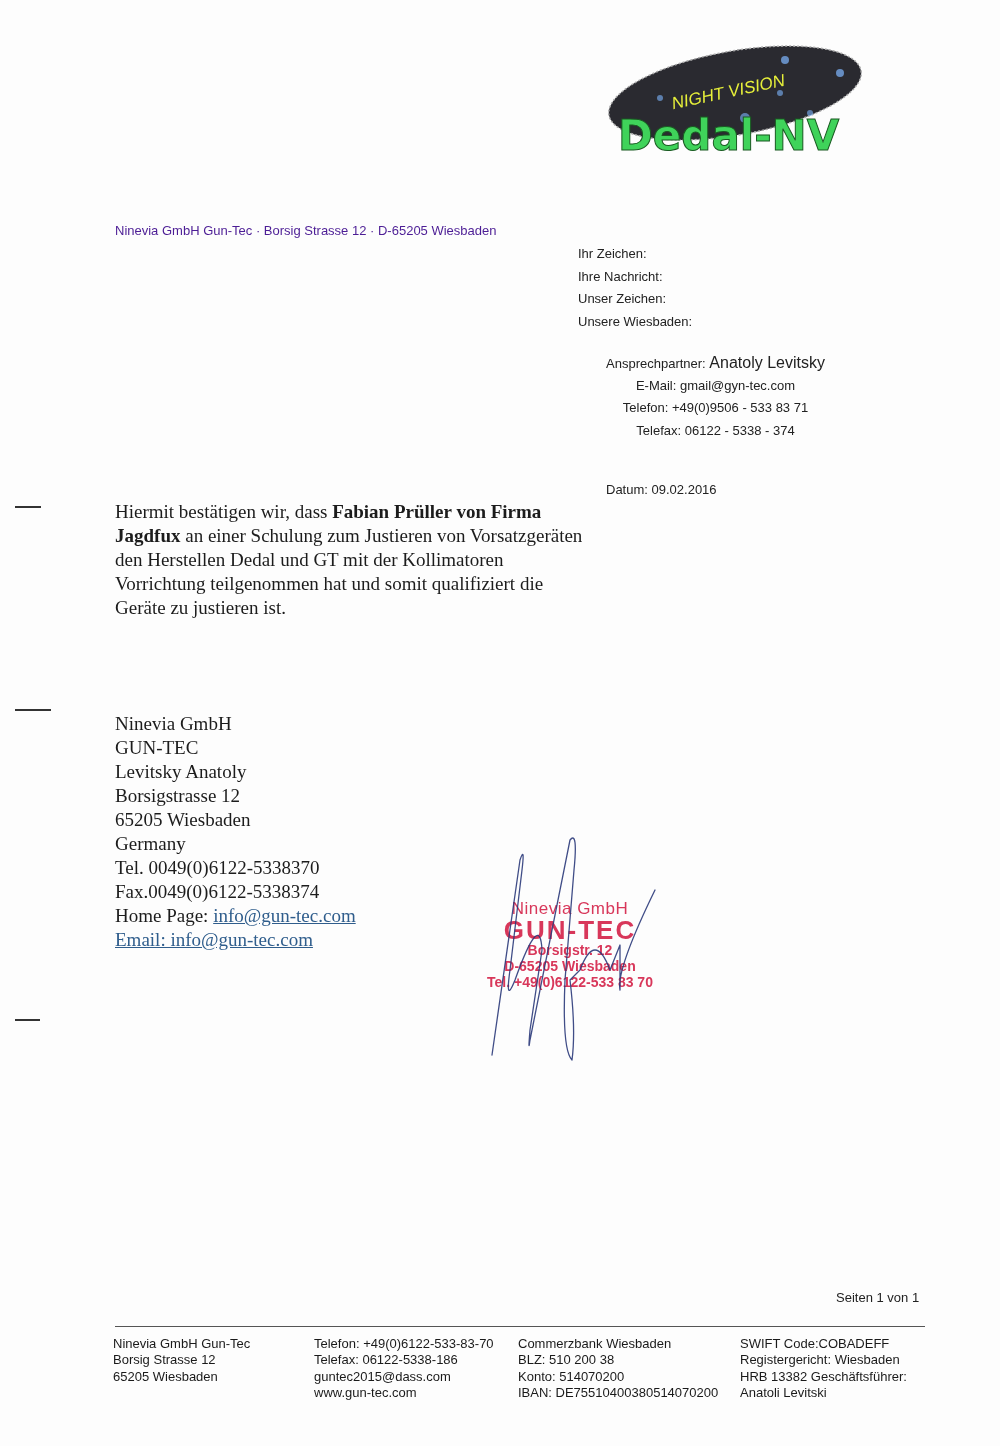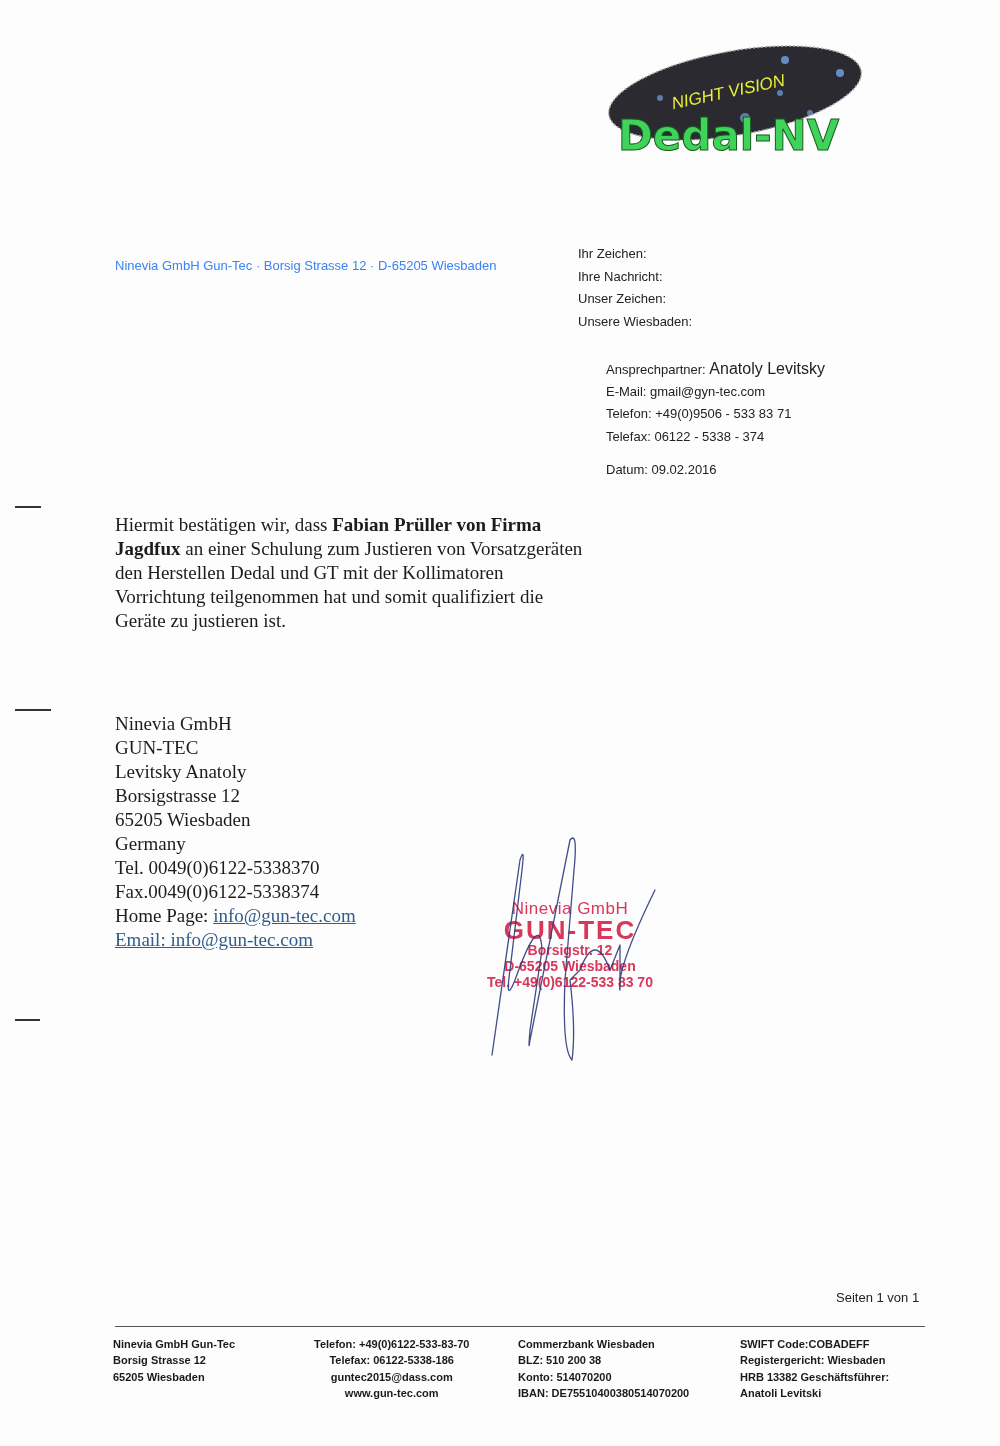--- a/index.html
+++ b/index.html
@@ -6,60 +6,60 @@
     html, body { width: 1000px; height: 1446px; background: #fdfdfd; overflow: hidden; }
     body { position: relative; font-family: "Liberation Sans", sans-serif; color: #1a1a1a; }
 
     .abs { position: absolute; }
 
     
     .logo { left: 600px; top: 38px; width: 270px; height: 122px; }
     .logo svg { width: 100%; height: 100%; }
 
     
-    .sender-line { left: 115px; top: 223px; font-size: 13px; color: #3b82f6; white-space: nowrap; margin-top: 35px; }
+    .sender-line { left: 115px; top: 223px; font-size: 13px; color: #4c1d95; white-space: nowrap; }
 
     
     .ref-block { left: 578px; top: 246px; font-size: 13px; color: #222; }
     .ref-block div { height: 22.6px; line-height: 16px; white-space: nowrap; }
 
     .contact-block { left: 606px; top: 356px; font-size: 13px; color: #222; }
-    .contact-block .row { height: 22.5px; line-height: 26px; white-space: nowrap; }
+    .contact-block .row { height: 22.5px; line-height: 14px; white-space: nowrap; text-align: center; }
     .contact-block .big { font-size: 16px; }
 
-    .date-row { left: 606px; top: 462px; font-size: 13px; color: #222; white-space: nowrap; }
+    .date-row { left: 606px; top: 482px; font-size: 13px; color: #222; white-space: nowrap; }
 
     
     .mark { left: 15px; height: 2px; background: #333; }
 
     
-    .body-text { left: 115px; top: 500px; width: 480px; font-family: "Liberation Serif", serif; font-size: 19px; line-height: 24px; color: #1c1c1c; margin-top: 13px; }
+    .body-text { left: 115px; top: 500px; width: 480px; font-family: "Liberation Serif", serif; font-size: 19px; line-height: 24px; color: #1c1c1c; }
     .body-text b { font-weight: bold; }
 
     
     .address { left: 115px; top: 712px; font-family: "Liberation Serif", serif; font-size: 19px; line-height: 24px; color: #1c1c1c; }
     .address div { white-space: nowrap; }
     .address .link { color: #2f5d8c; text-decoration: underline; }
 
     
     .stamp { left: 460px; top: 900px; width: 220px; text-align: center; color: #d8375a; font-weight: bold; }
     .stamp .s1 { font-size: 17px; line-height: 18px; letter-spacing: 0.5px; font-weight: normal; }
     .stamp .s2 { font-size: 26px; line-height: 24px; letter-spacing: 2px; font-weight: 900; }
     .stamp .s3 { font-size: 14px; line-height: 16px; }
     .sig { left: 470px; top: 830px; width: 220px; height: 240px; }
 
     
     .page-count { left: 836px; top: 1290px; font-size: 13px; color: #222; white-space: nowrap; text-align: center; }
 
     
     .footer-rule { left: 115px; top: 1326px; width: 810px; height: 1px; background: #555; }
-    .footer { top: 1336px; font-size: 11px; line-height: 16.3px; color: #1a1a1a; font-weight: bold; }
+    .footer { top: 1336px; font-size: 13px; line-height: 16.3px; color: #1a1a1a; }
     .footer div { white-space: nowrap; }
     .f1 { left: 113px; }
-    .f2 { left: 314px; text-align: center; }
+    .f2 { left: 314px; }
     .f3 { left: 518px; }
     .f4 { left: 740px; }
   </style>
 </head>
 <body>
 
 <div class="abs logo">
   <svg viewBox="0 0 270 122">
     <ellipse cx="135" cy="55" rx="128" ry="42" transform="rotate(-10 135 55)" fill="#2a2a30" stroke="#aaa" stroke-width="1.5" stroke-dasharray="2 2"></ellipse>
     <circle cx="185" cy="22" r="4" fill="#7fb7ff" opacity="0.7"></circle>

